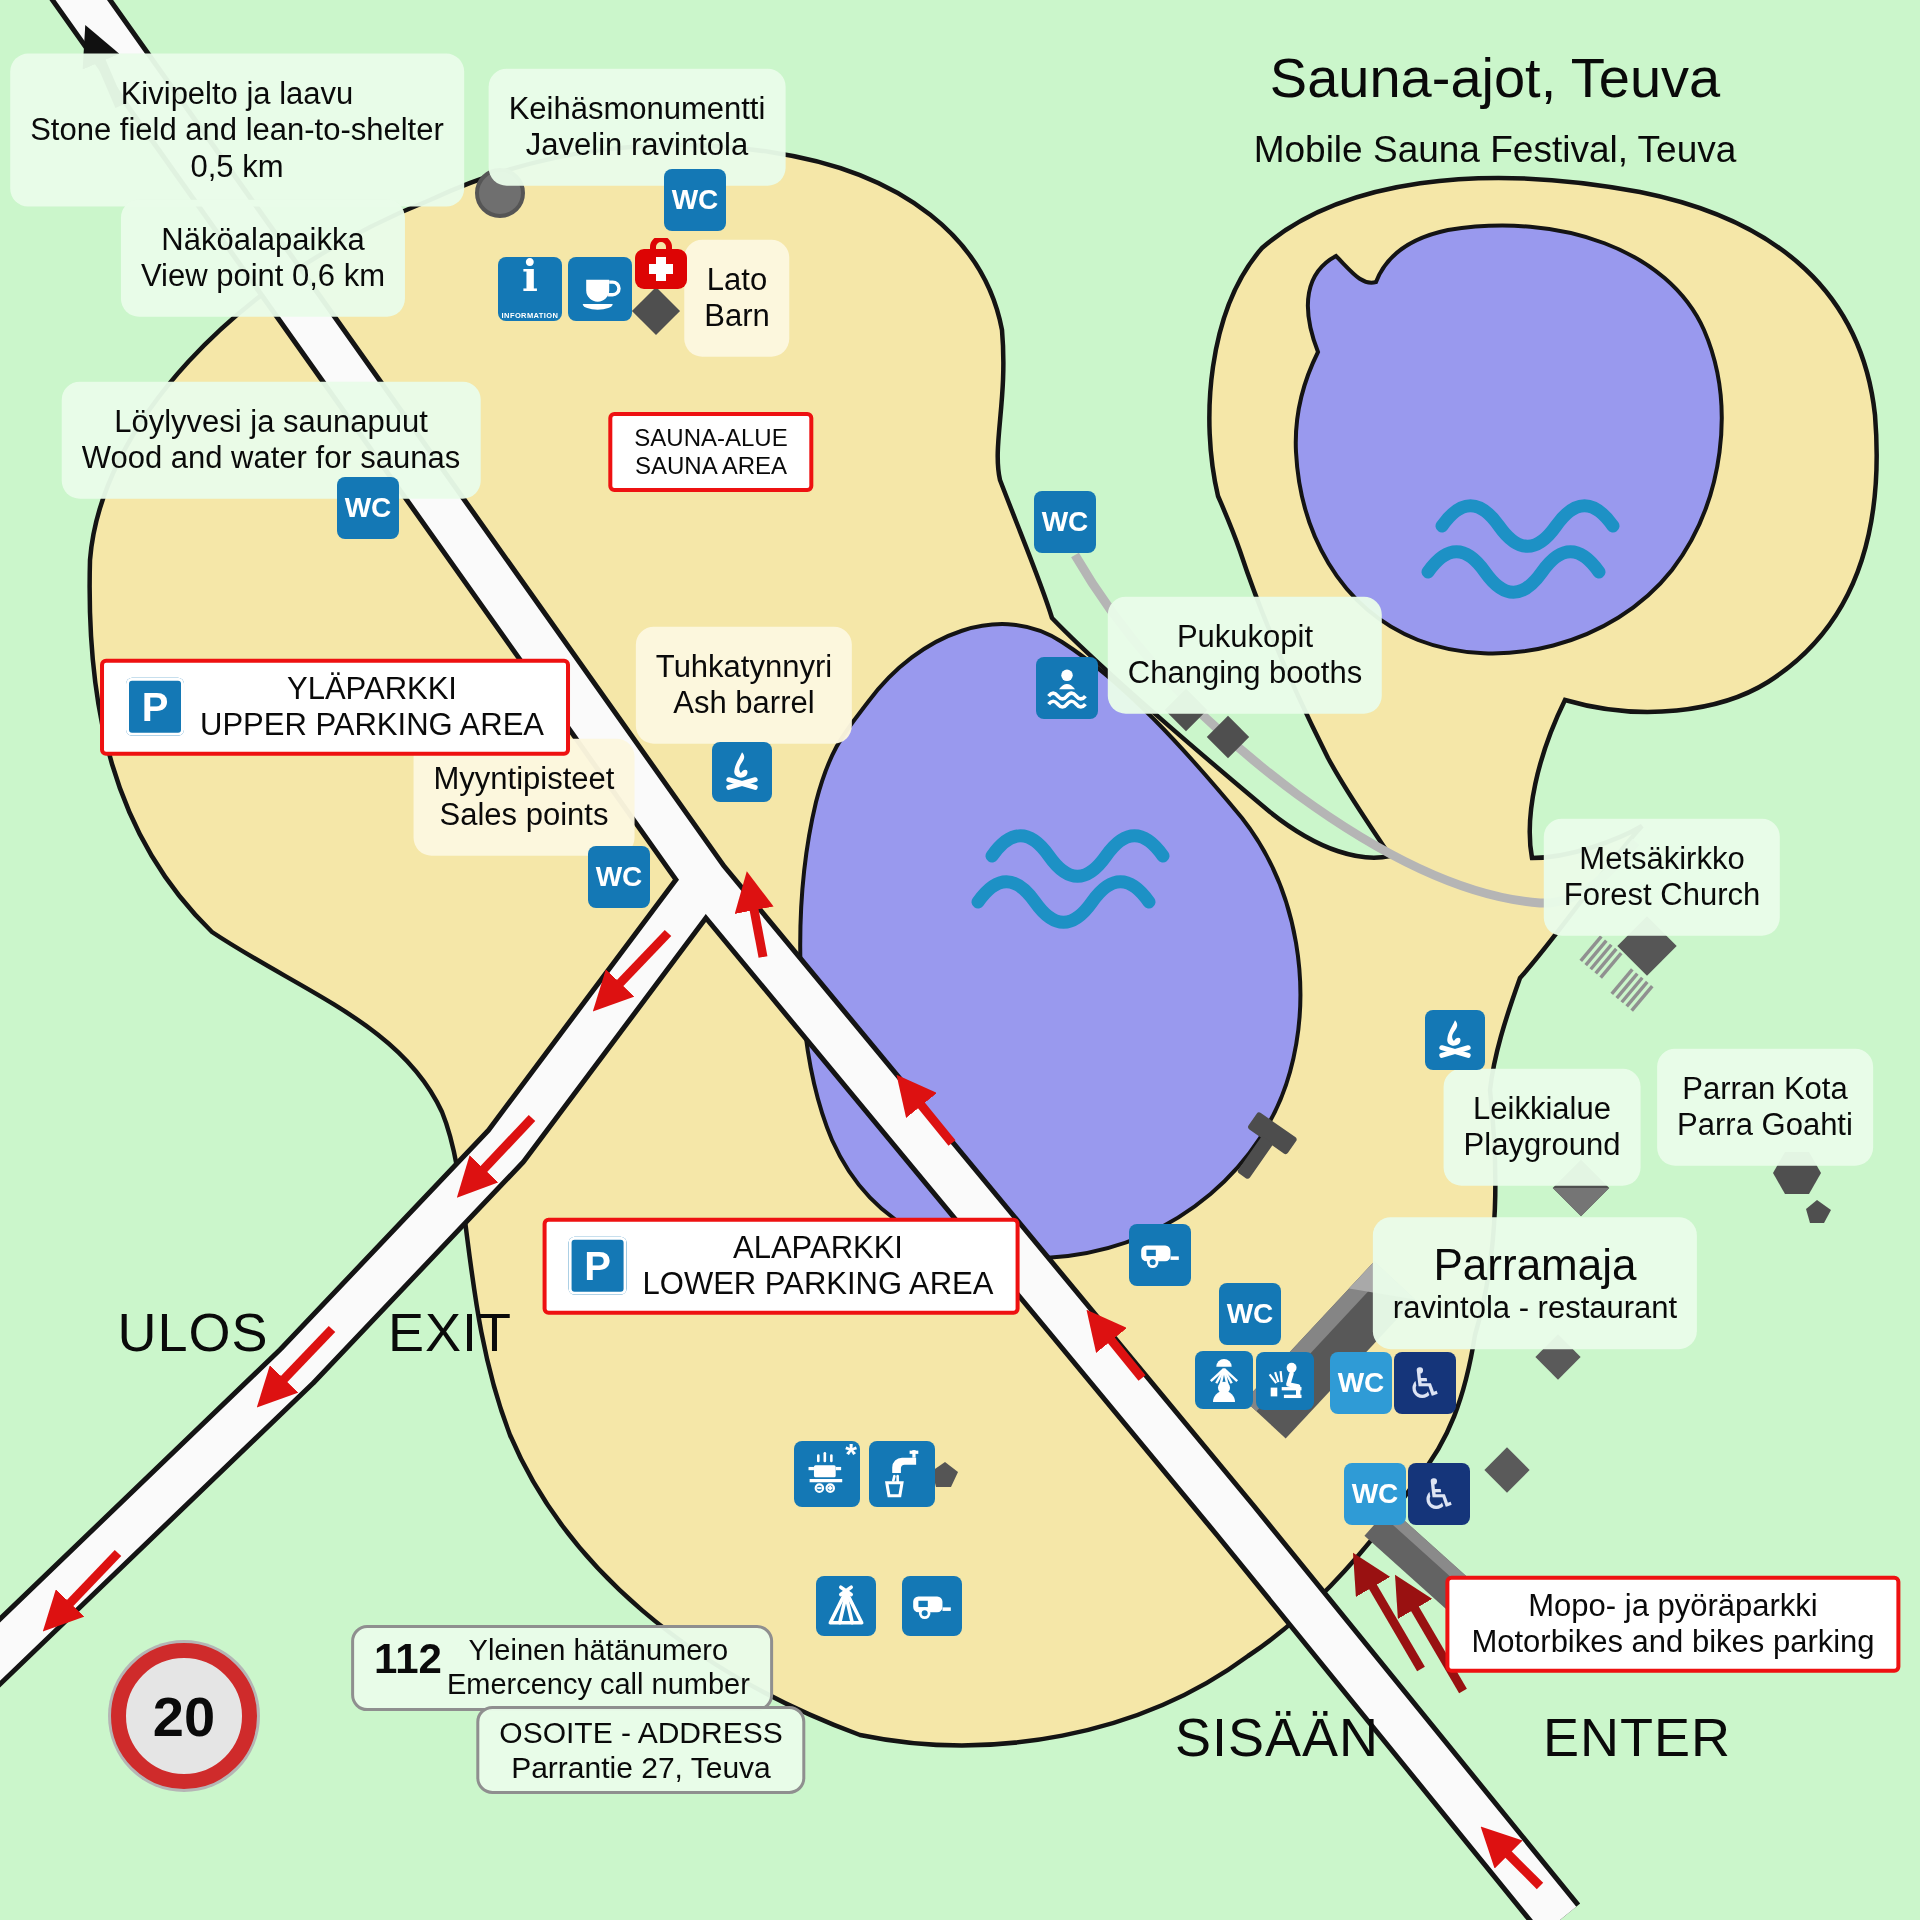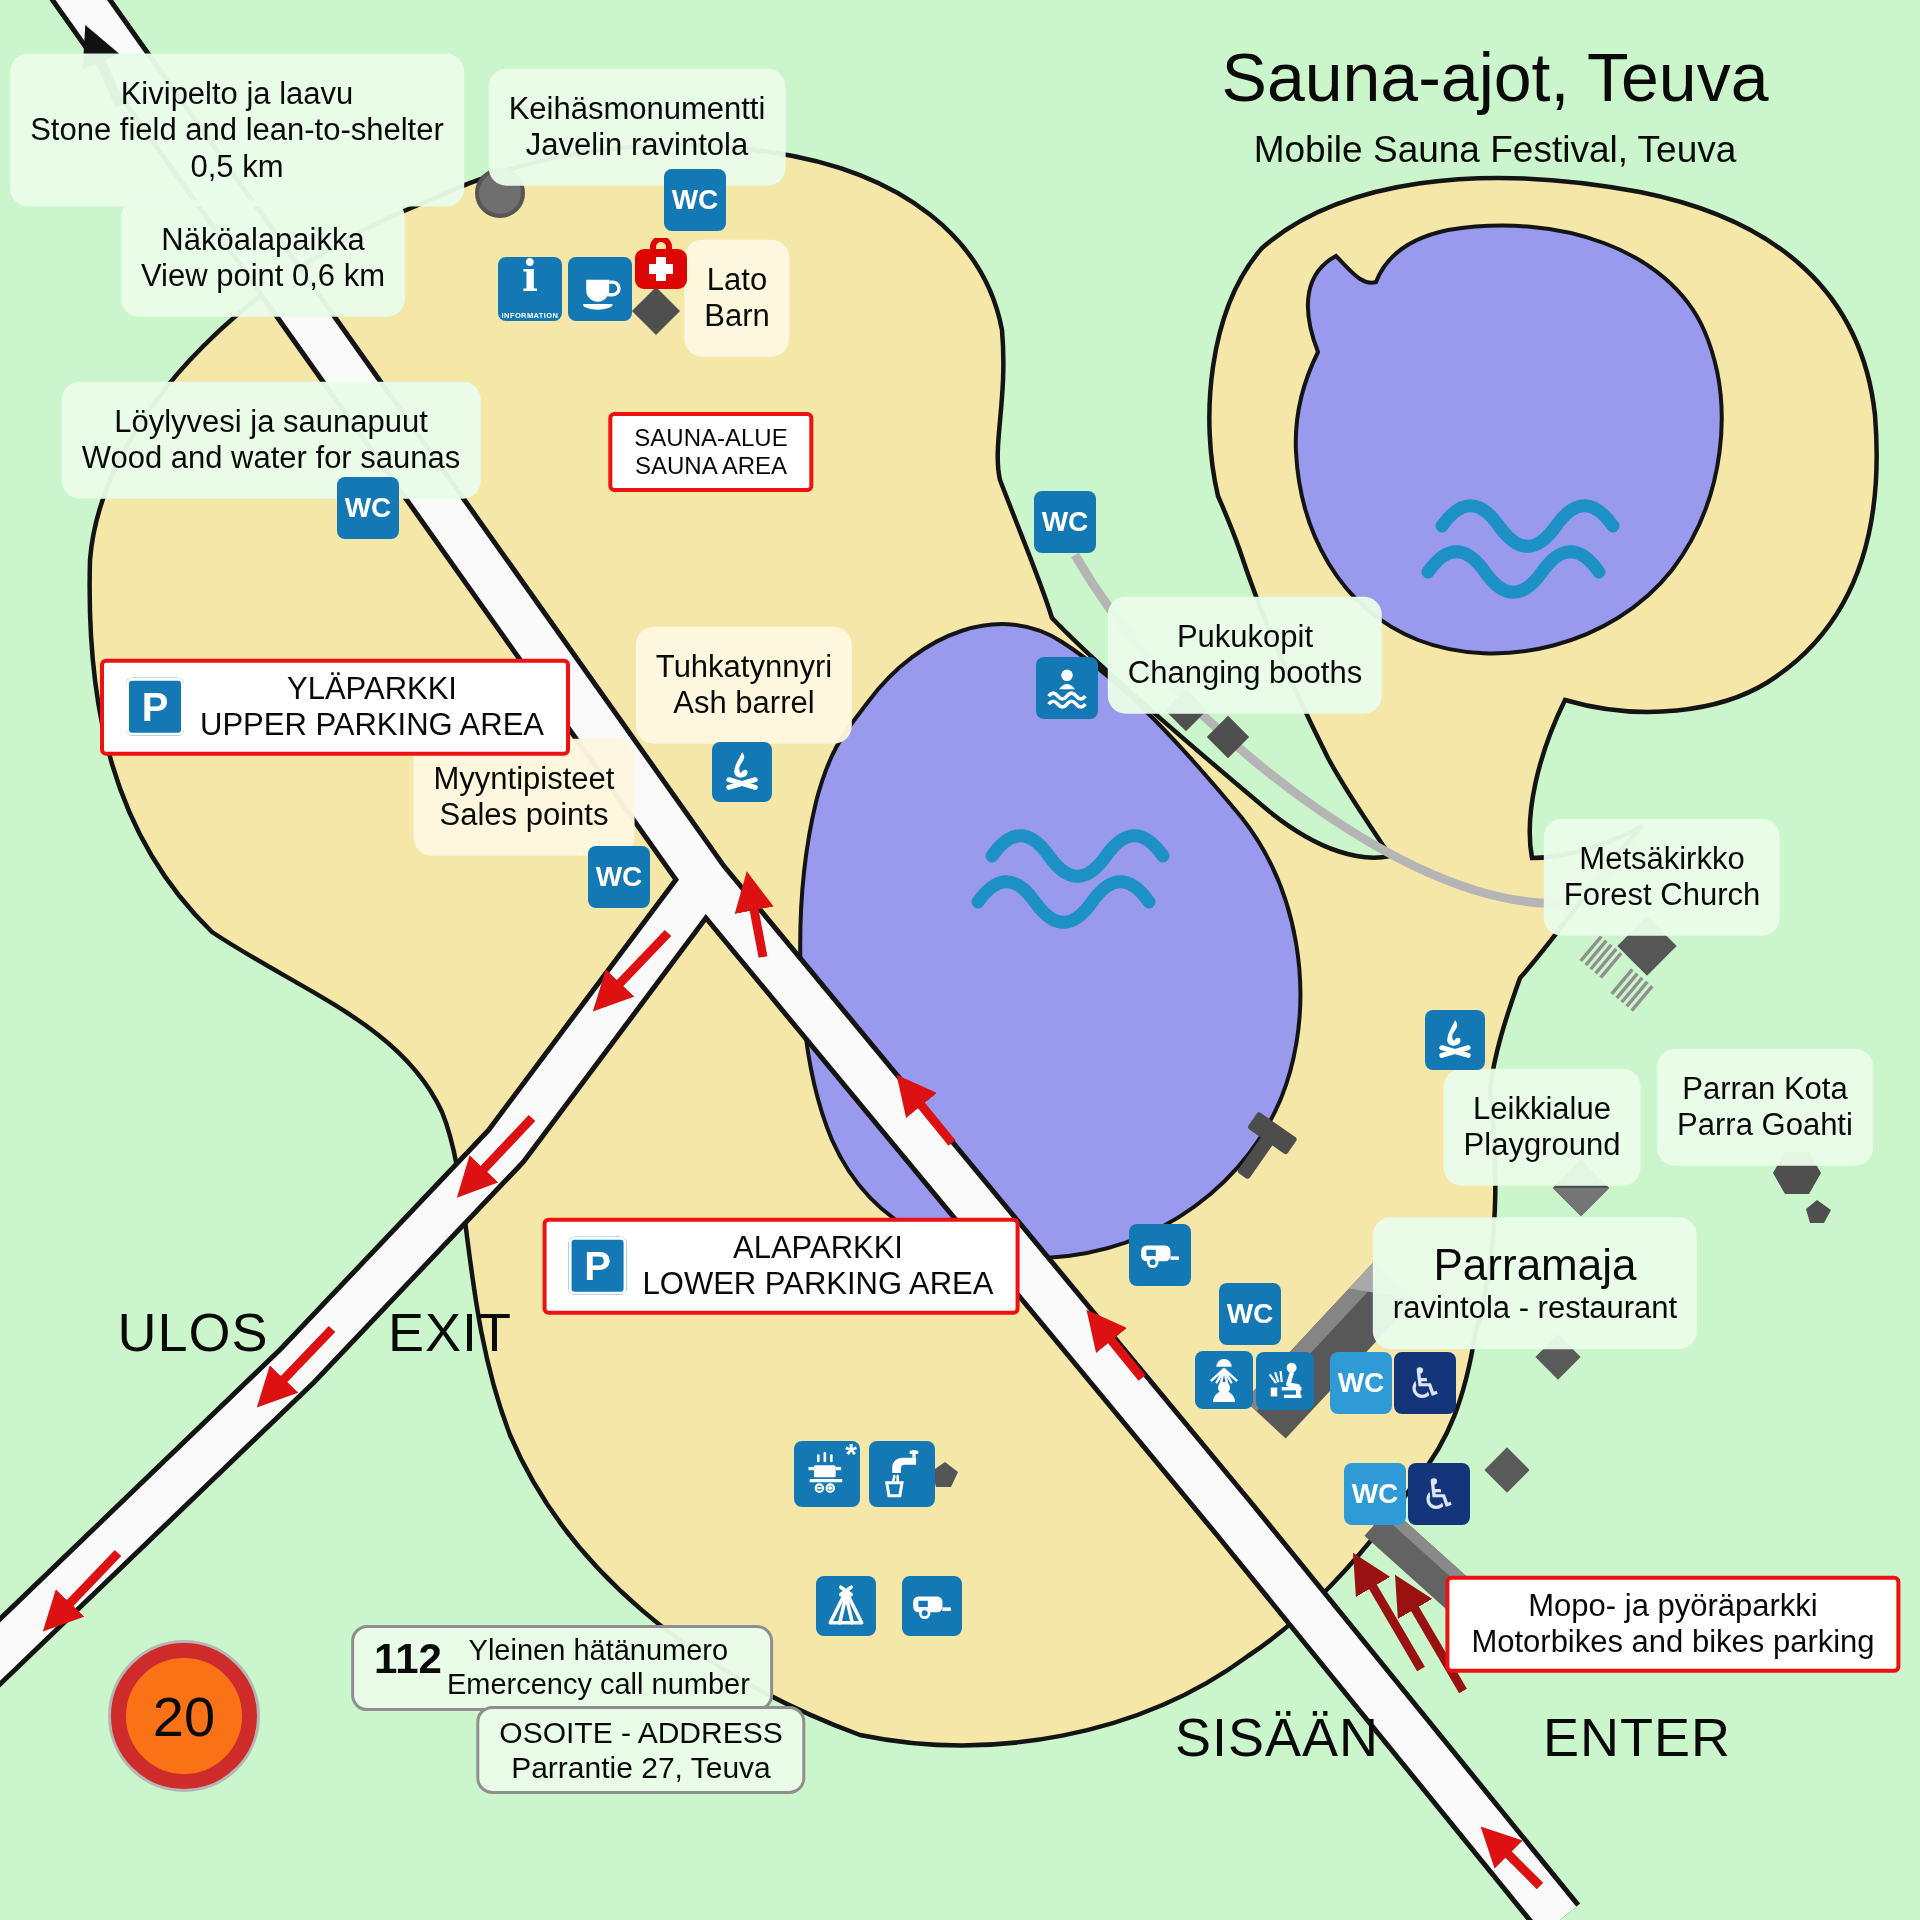--- a/index.html
+++ b/index.html
@@ -5,37 +5,37 @@
   html,body{margin:0;padding:0;background:#fff}
   .stage{position:relative;width:1920px;height:1920px;background:#cbf6cb;overflow:hidden;
          font-family:"Liberation Sans","DejaVu Sans",sans-serif;color:#0a0a0a}
   svg.map{position:absolute;left:0;top:0}
   .ctr{position:absolute;transform:translate(-50%,-50%);text-align:center;white-space:nowrap;line-height:1.17}
   .lab{background:rgba(233,252,233,.96);border-radius:18px;padding:22px 20px;font-size:31px}
   .cream{background:rgba(252,247,223,.97)}
   .redbox{background:#fff;border:4px solid #ee1111;border-radius:6px;padding:8px 22px;font-size:31px}
   .graybox{background:rgba(233,252,233,.96);border:3px solid #8f8f8f;border-radius:16px;padding:6px 20px;font-size:29px}
   .bigword{font-size:54px;letter-spacing:1px}
-  .title-main{font-size:68px}
+  .title-main{font-size:56px}
   .title-sub{font-size:37px}
   .icon{position:absolute;transform:translate(-50%,-50%);background:#1478b5;border-radius:8px;
         display:flex;align-items:center;justify-content:center;color:#fff}
   .wc{width:62px;height:62px;font-weight:bold;font-size:28px}
   .wc-light{background:#2f9bd6}
   .navy{background:#15357a;color:#dde4f4;font-size:42px;font-family:"DejaVu Sans",sans-serif}
   .pair{position:absolute;transform:translate(-50%,-50%);display:flex;gap:2px}
   .pair .sq{position:static;transform:none}
   .pbadge{width:58px;height:58px;background:#1478b5;border-radius:6px;color:#fff;font-size:40px;font-weight:bold;
           display:flex;align-items:center;justify-content:center;box-shadow:inset 0 0 0 3px #fff}
   .infoicon{width:64px;height:64px;flex-direction:column;gap:0}
   .infoicon .ig{font-weight:bold;font-size:42px;line-height:.9;font-family:"DejaVu Serif",serif}
   .infoicon .it{font-size:7.5px;font-weight:bold;letter-spacing:.4px;margin-top:15px}
   .speed{position:absolute;transform:translate(-50%,-50%);width:116px;height:116px;border-radius:50%;
-         background:#f97316;border:15px solid #cf2b2b;box-shadow:0 0 0 3px #b5b5b5;
-         display:flex;align-items:center;justify-content:center;font-size:56px;font-weight:normal}
+         background:#e5e5e5;border:15px solid #cf2b2b;box-shadow:0 0 0 3px #b5b5b5;
+         display:flex;align-items:center;justify-content:center;font-size:56px;font-weight:bold}
   .l1{font-size:44px}
 </style>
 </head>
 <body>
 
 <div class="stage">
 
 <svg class="map" width="1920" height="1920" viewBox="0 0 1920 1920">
   <defs>
     <marker id="mr" viewBox="0 0 10 10" refX="7" refY="5" markerWidth="4.4" markerHeight="4.4" orient="auto-start-reverse">

